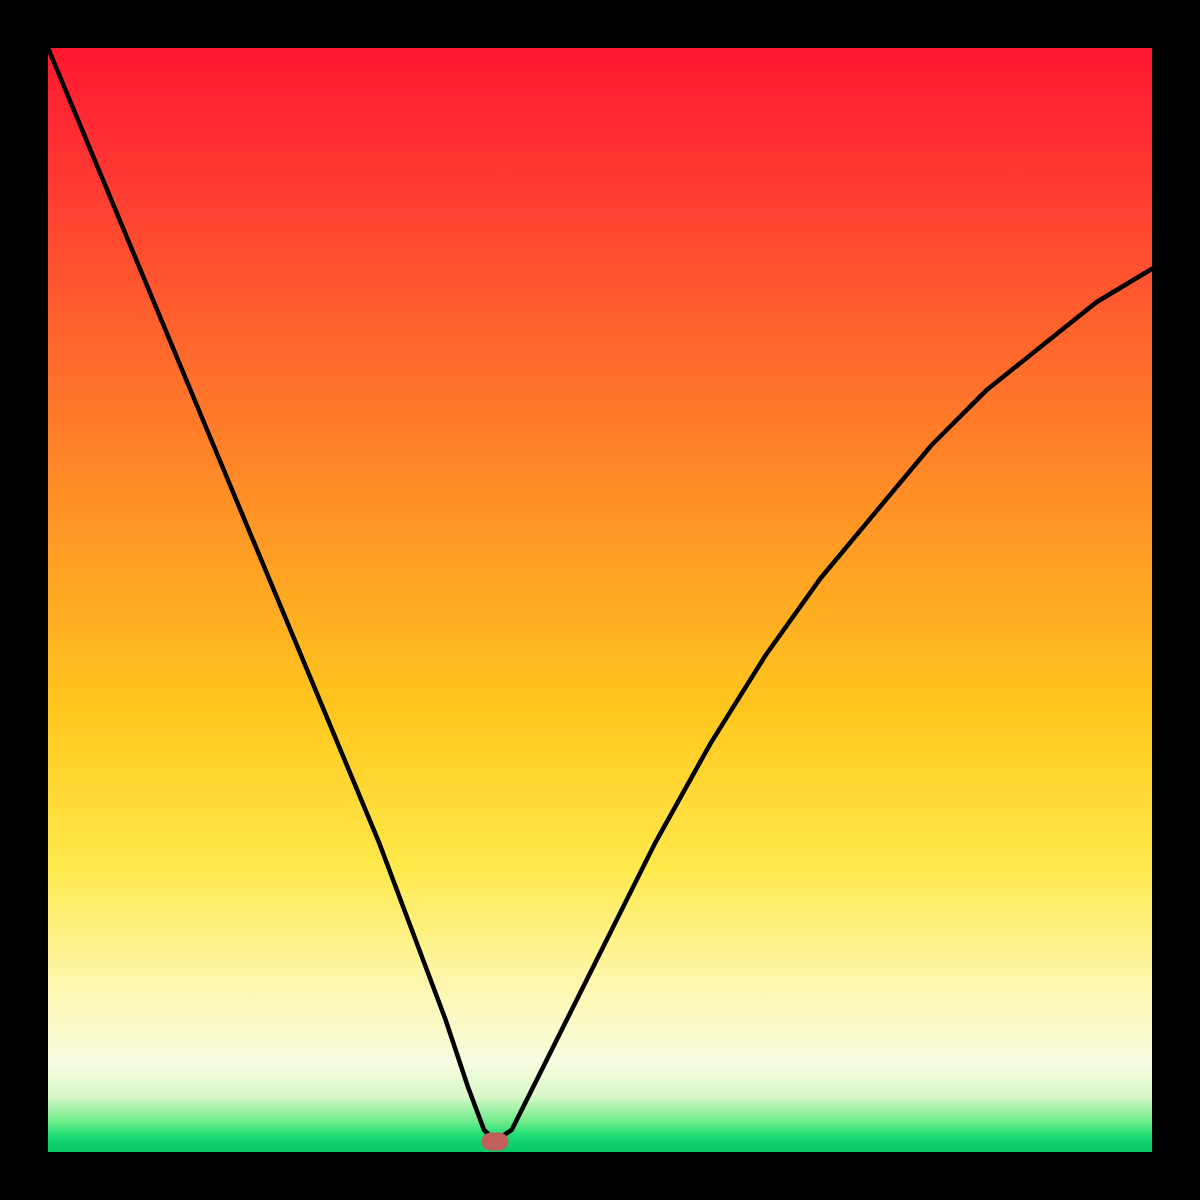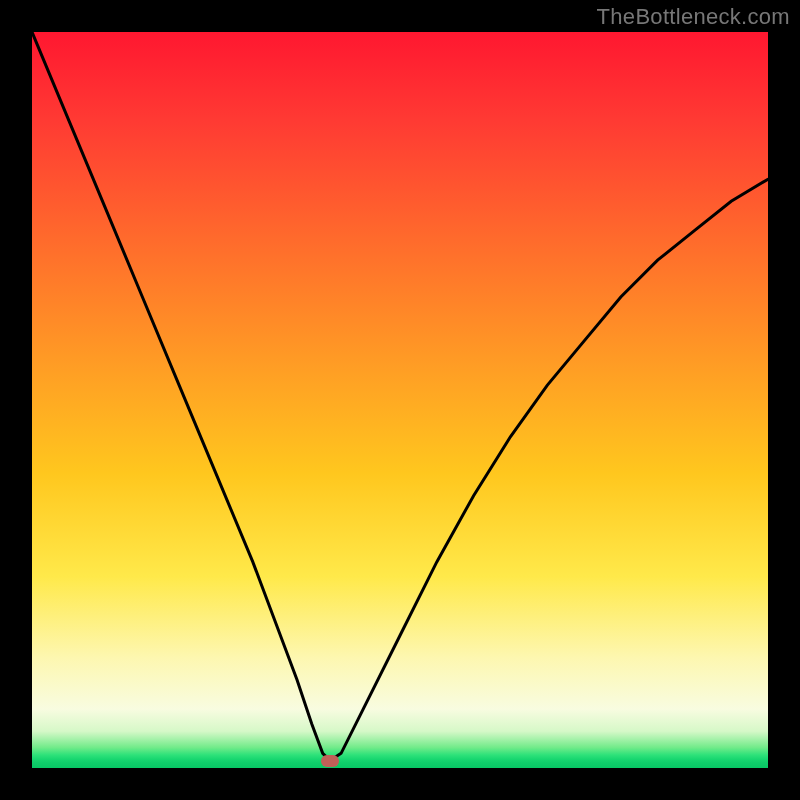--- a/index.html
+++ b/index.html
@@ -71,21 +71,20 @@
     border-radius: 6px;
     background: #c06058;
     z-index: 12;
     transform: translate(-50%, -50%);
   }
 </style>
 </head>
 <body>
 
 <div class="frame">
-  <div class="watermark">TheBottleneck.com</div>
 
   <div class="plot">
     <div class="gradient"></div>
 
     <svg class="curve" viewBox="0 0 736 736" preserveAspectRatio="none">
       <path id="curve-path" fill="none" stroke-width="3" stroke-linecap="round" stroke="#000000" d="M0.0 0.0 L36.8 88.3 L73.6 176.6 L110.4 265.0 L147.2 353.3 L184.0 441.6 L220.8 529.9 L242.9 588.8 L265.0 647.7 L279.7 691.8 L290.7 721.3 L298.1 728.6 L309.1 721.3 L331.2 677.1 L368.0 603.5 L404.8 529.9 L441.6 463.7 L478.4 404.8 L515.2 353.3 L552.0 309.1 L588.8 265.0 L625.6 228.2 L662.4 198.7 L699.2 169.3 L736.0 147.2"></path>
     </svg>
 
     <div id="marker" class="marker" background="#c06058" style="background: rgb(192, 96, 88); left: 298.08px; top: 728.64px;"></div>
   </div>

